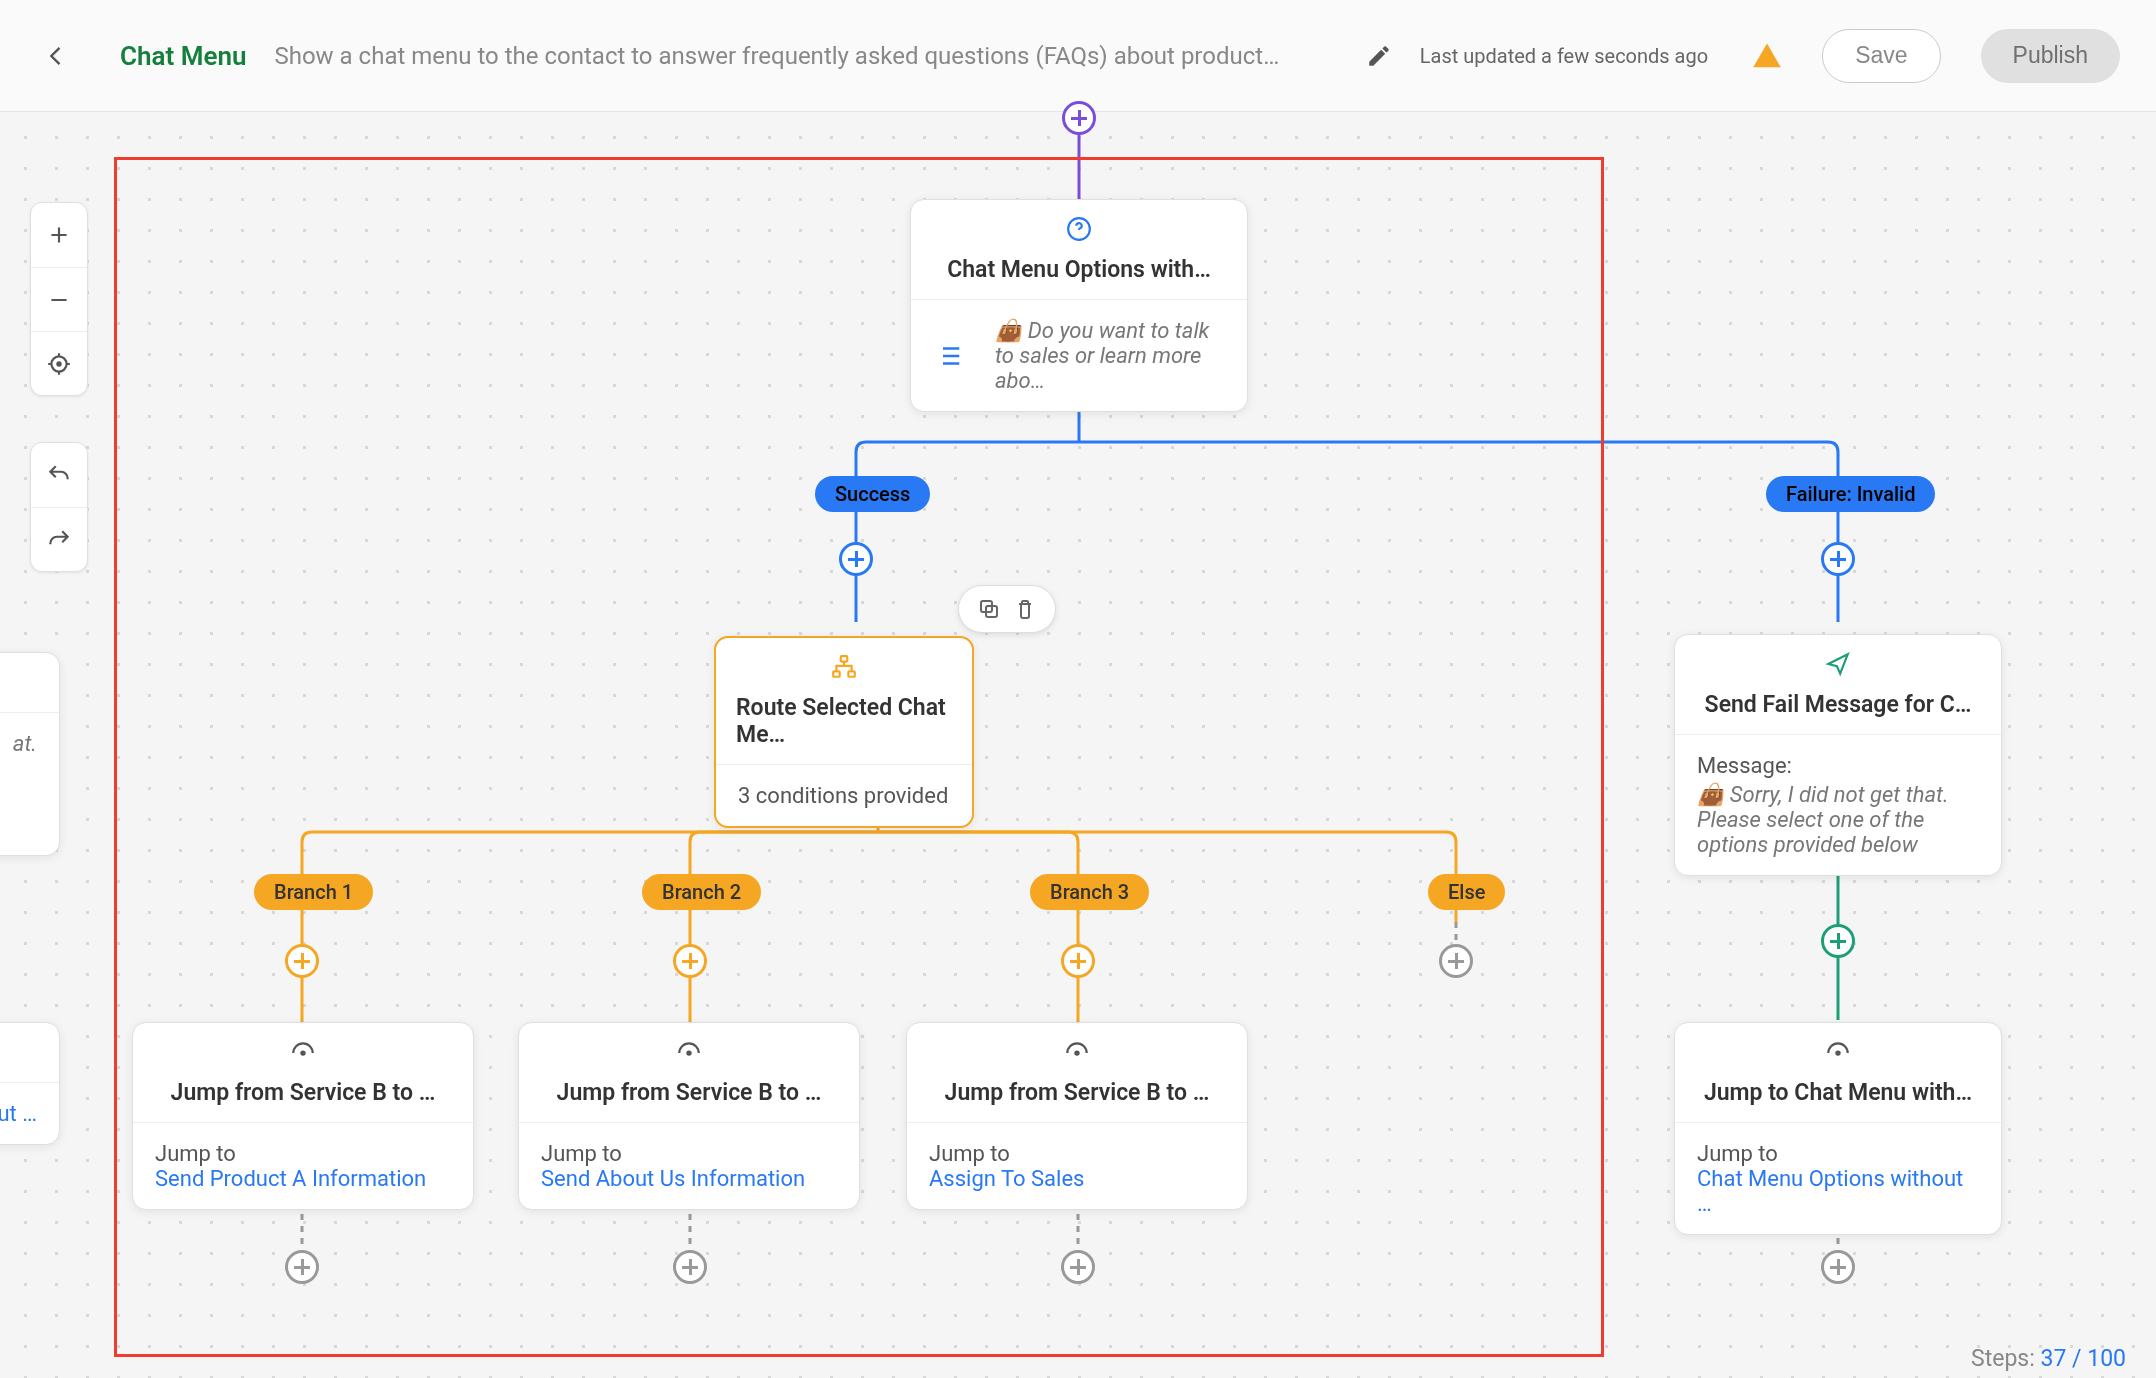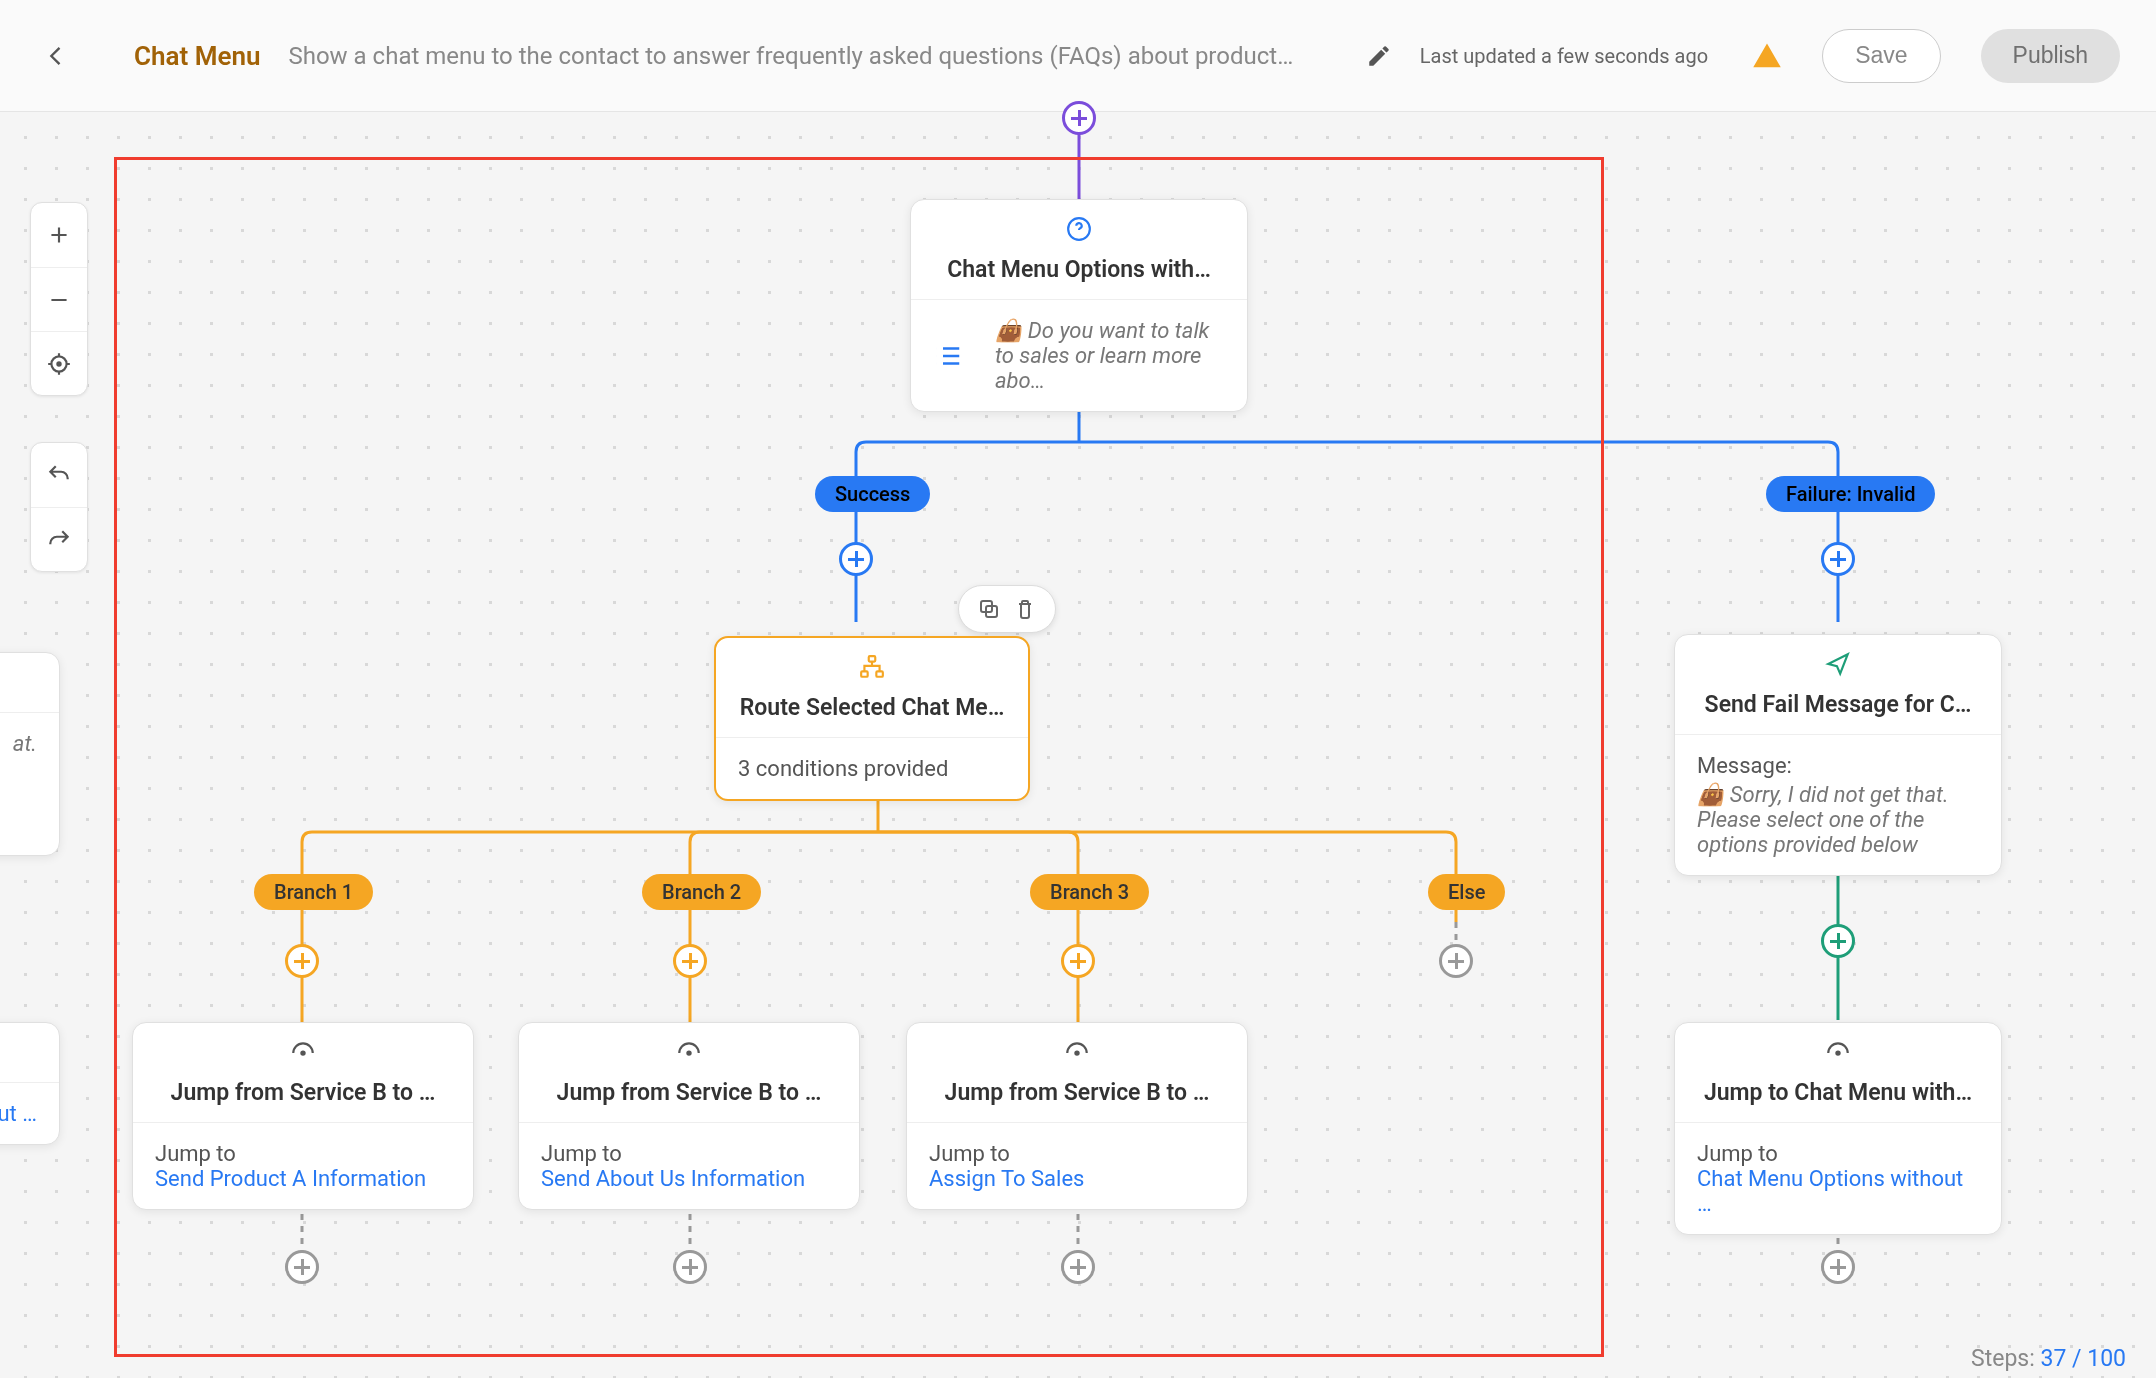--- a/index.html
+++ b/index.html
@@ -2,21 +2,21 @@
 <html><head>
 <meta charset="utf-8">
 <style>
 * { margin: 0; padding: 0; box-sizing: border-box; }
 body { font-family: -apple-system, BlinkMacSystemFont, "Segoe UI", Roboto, sans-serif; background: #f5f5f5; width: 2156px; height: 1378px; overflow: hidden; position: relative; }
 
 
 .header { height: 112px; background: #fafafa; border-bottom: 1px solid #e5e5e5; display: flex; align-items: center; padding: 0 36px; gap: 20px; }
 .back-arrow { width: 40px; height: 40px; display: flex; align-items: center; justify-content: center; cursor: pointer; }
 .back-arrow svg { width: 28px; height: 28px; stroke: #555; }
-.page-title { font-size: 26px; font-weight: 600; color: #a16207; margin-left: 38px; }
+.page-title { font-size: 26px; font-weight: 600; color: #15803d; margin-left: 24px; }
 .page-desc { font-size: 24px; color: #888; margin-left: 8px; flex: 0 1 auto; white-space: nowrap; overflow: hidden; text-overflow: ellipsis; max-width: 1010px; }
 .header-spacer { flex: 1; }
 .pencil-icon { width: 26px; height: 26px; }
 .updated-text { font-size: 20px; color: #666; margin-left: 8px; }
 .warn-icon { width: 30px; height: 30px; margin-left: 24px; }
 .btn { height: 54px; padding: 0 32px; border-radius: 27px; font-size: 23px; font-weight: 500; border: none; cursor: pointer; margin-left: 20px; }
 .btn-save { background: #fff; border: 1px solid #ccc; color: #888; }
 .btn-publish { background: #e0e0e0; color: #707070; }
 
 
@@ -184,21 +184,21 @@
   <div class="node-tools" style="left:958px; top:473px;">
     <svg viewBox="0 0 24 24" stroke-width="2">
         <rect x="9" y="9" width="11" height="11" rx="2"></rect>
         <rect x="4" y="4" width="11" height="11" rx="2"></rect>
       </svg>
     <svg viewBox="0 0 24 24" stroke-width="2">
         <path d="M6 7h12M9 7V5a1 1 0 0 1 1-1h4a1 1 0 0 1 1 1v2m-7 0v12a2 2 0 0 0 2 2h4a2 2 0 0 0 2-2V7"></path>
       </svg>
   </div>
 
-  <div class="node selected" style="left:714px; top:524px; width:316px;">
+  <div class="node selected" style="left:714px; top:524px; width:260px;">
     <div class="node-head">
       <svg class="nico" viewBox="0 0 24 24" fill="none" stroke="#f5a623" stroke-width="2">
           <rect x="9" y="2" width="6" height="5" rx="1"></rect>
           <rect x="2" y="16" width="6" height="5" rx="1"></rect>
           <rect x="16" y="16" width="6" height="5" rx="1"></rect>
           <path d="M12 7v4M12 11H5v5M12 11h7v5"></path>
         </svg>
       <span>Route Selected Chat Me…</span>
     </div>
     <div class="node-body">

